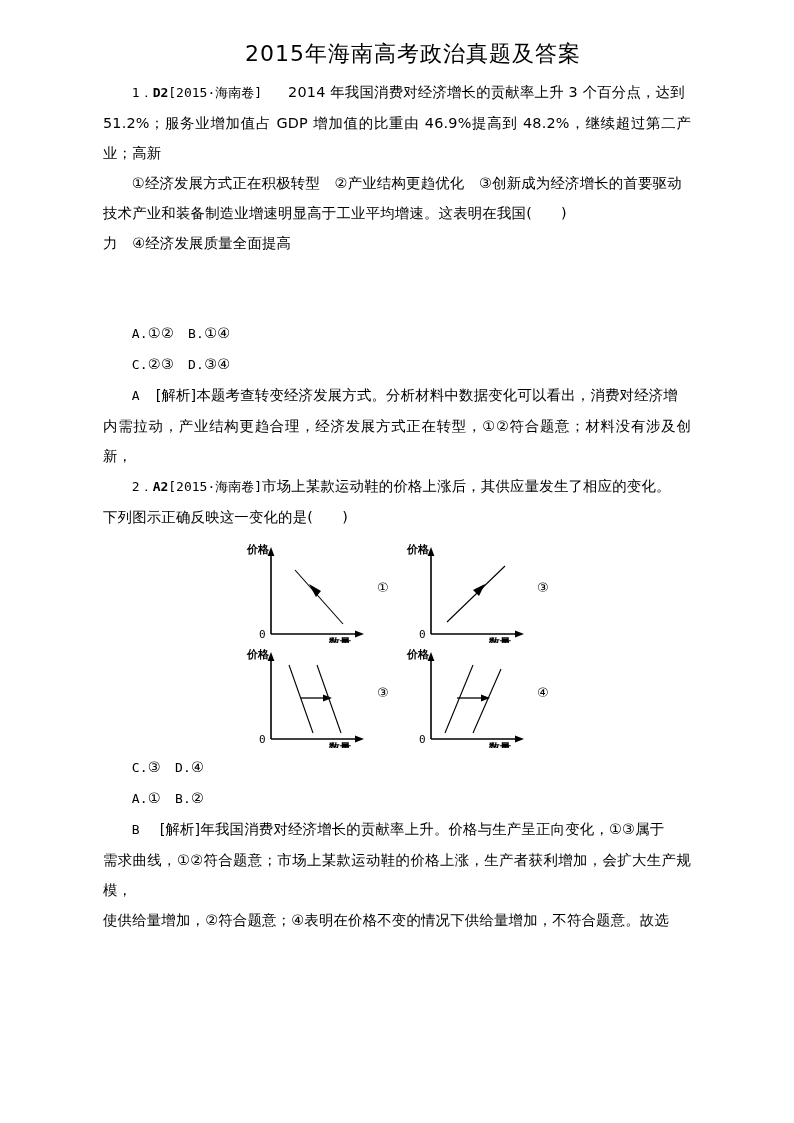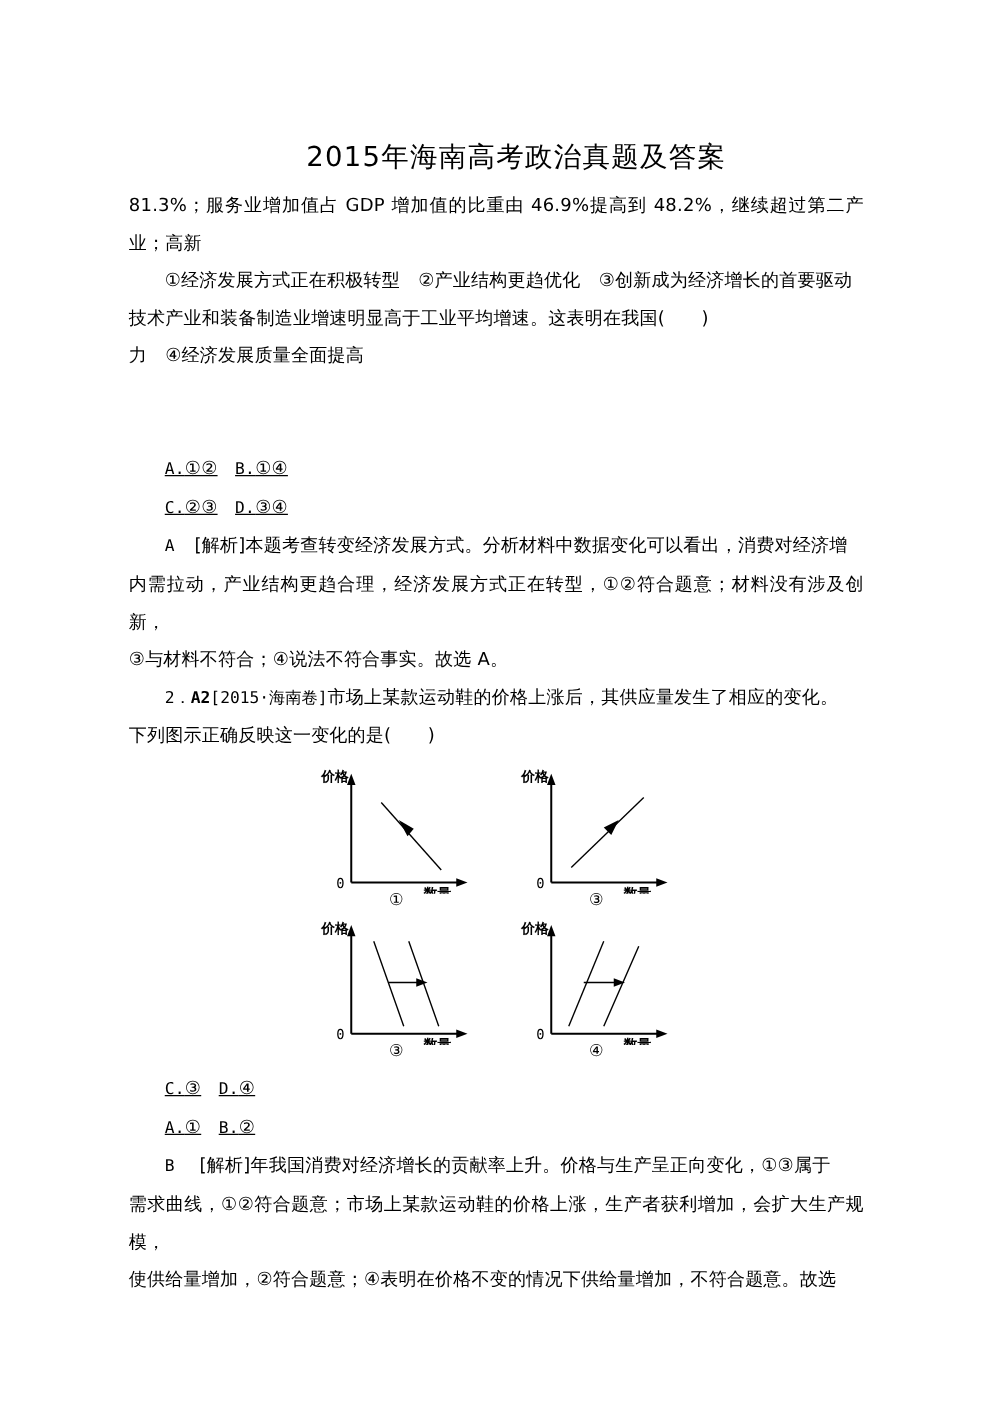--- a/index.html
+++ b/index.html
@@ -17,21 +17,21 @@
   .page {
     position: relative;
     width: 794px;
     height: 1123px;
     box-sizing: border-box;
     padding: 0 103px;
     overflow: hidden;
   }
   .doc-title {
     margin: 0;
-    padding-top: 113px;
+    padding-top: 40px;
     font-size: 22px;
     font-weight: normal;
     letter-spacing: 1px;
     text-align: left;
     padding-left: 142px;
     line-height: 1.3;
   }
   p.para {
     margin: 0;
     font-size: 14.4px;
@@ -48,21 +48,20 @@
     font-family: "DejaVu Sans Mono", "Liberation Mono", monospace;
     font-size: 13px;
     letter-spacing: 0;
   }
   .choice-line {
     margin: 0;
     font-size: 14.4px;
     line-height: 30px;
     text-indent: 2em;
     letter-spacing: 0.2px;
-    text-decoration: underline;
   }
   .choice-line .lab {
     font-family: "DejaVu Sans Mono", "Liberation Mono", monospace;
     font-size: 13px;
   }
   .choice-gap { display: inline-block; width: 14px; }
 
   
   .figures {
     margin-top: 6px;
@@ -71,21 +70,21 @@
     flex-direction: column;
     align-items: center;
   }
   .fig-row {
     display: flex;
     justify-content: center;
   }
   .fig-cell {
     width: 160px;
     display: flex;
-    flex-direction: column;
+    flex-direction: row;
     align-items: center;
   }
   .fig-cell svg { display: block; }
   .fig-caption {
     font-size: 13px;
     line-height: 16px;
     margin-top: -2px;
     margin-bottom: 2px;
   }
   .axis-label {
@@ -100,42 +99,42 @@
 </style>
 </head>
 <body>
 
 <div class="page">
 
   <h1 class="doc-title">2015年海南高考政治真题及答案</h1>
 
   <div class="gap-sm"></div>
 
-
-  <p class="para">81.3%；服务业增加值占 GDP 增加值的比重由 46.9%提高到 48.2%，继续超过第二产业；高新</p>
+  <p class="para indent2"><span class="lat">1</span><span class="lat">．</span><span class="lat b">D2</span><span class="lat">[2015·海南卷]</span><span style="display:inline-block;width:26px"></span><span>2014 年我国消费对经济增长的贡献率上升 3 个百分点，达到</span></p>
+
+  <p class="para">51.2%；服务业增加值占 GDP 增加值的比重由 46.9%提高到 48.2%，继续超过第二产业；高新</p>
 
   <p class="para indent2">①经济发展方式正在积极转型　②产业结构更趋优化　③创新成为经济增长的首要驱动</p>
 
   <p class="para">技术产业和装备制造业增速明显高于工业平均增速。这表明在我国(　　)</p>
 
   <p class="para">力　④经济发展质量全面提高</p>
 
   <div class="gap-lg"></div>
   <div class="gap-lg"></div>
 
   <p class="choice-line"><span class="lab">A.</span><span>①②</span><span class="choice-gap"></span><span class="lab">B.</span><span>①④</span></p>
 
   <p class="choice-line"><span class="lab">C.</span><span>②③</span><span class="choice-gap"></span><span class="lab">D.</span><span>③④</span></p>
 
   <p class="para indent2"><span class="lat">A</span><span style="display:inline-block;width:16px"></span><span>[解析]</span><span>本题考查转变经济发展方式。分析材料中数据变化可以看出，消费对经济增</span></p>
 
 
   <p class="para">内需拉动，产业结构更趋合理，经济发展方式正在转型，①②符合题意；材料没有涉及创新，</p>
 
-  <p class="para">③与材料不符合；④说法不符合事实。故选 A。</p>
 
   <p class="para indent2"><span class="lat">2</span><span class="lat">．</span><span class="lat b">A2</span><span class="lat">[2015·海南卷]</span><span>市场上某款运动鞋的价格上涨后，其供应量发生了相应的变化。</span></p>
 
   <p class="para">下列图示正确反映这一变化的是(　　)</p>
 
   <div class="figures">
 
     <div class="fig-row">
 
       <div class="fig-cell">

